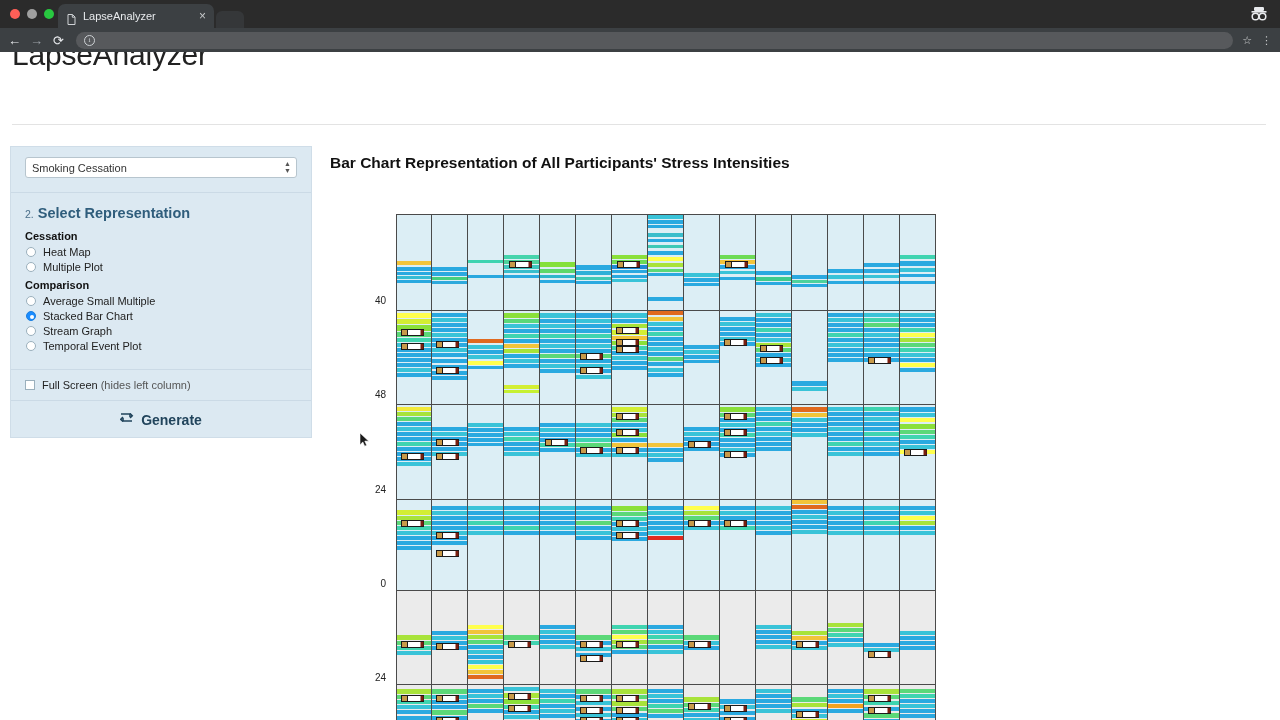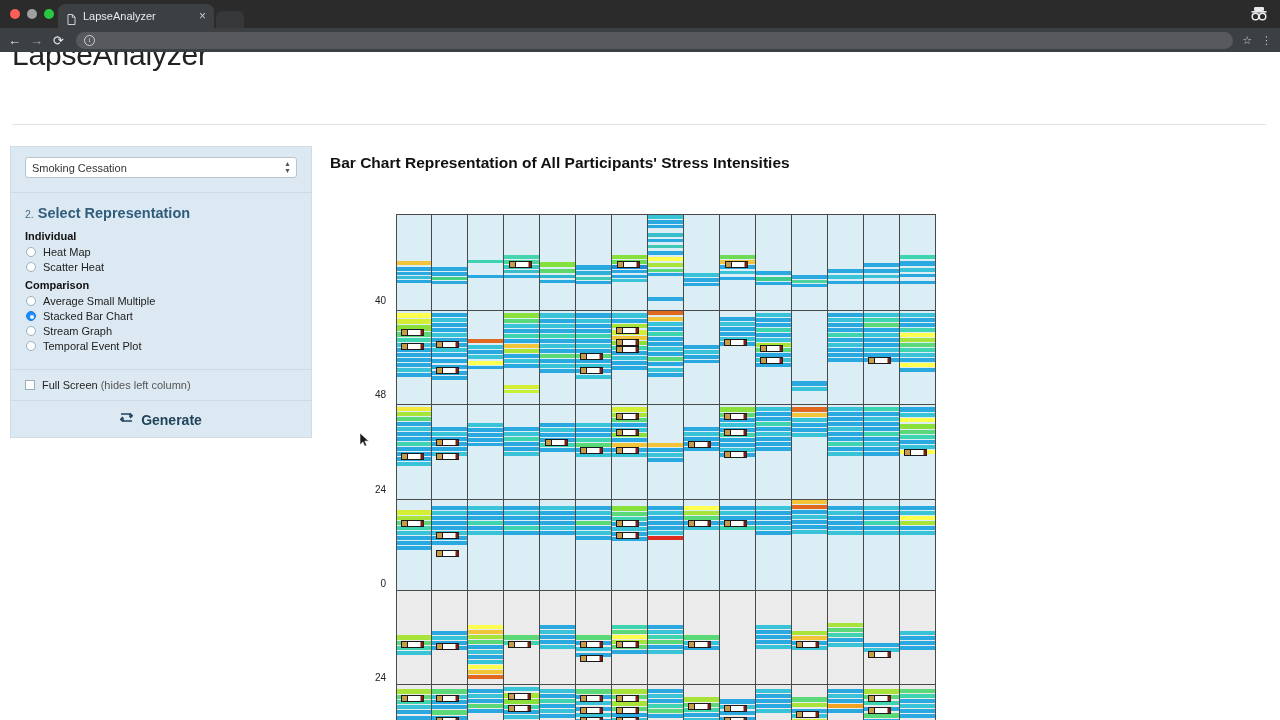--- a/index.html
+++ b/index.html
@@ -163,28 +163,28 @@
           <span class="selarrows">▲<br>▼</span>
         </div>
       </div>
 
       <div class="sb-sec">
         <div class="sb-head">
           <span class="num">2.</span>
           <span>Select Representation</span>
         </div>
 
-        <div class="grp-label">Individual</div>
+        <div class="grp-label">Cessation</div>
         <div class="radio-row">
           <span class="radio"></span>
           <span class="radio-lbl">Heat Map</span>
         </div>
         <div class="radio-row">
           <span class="radio"></span>
-          <span class="radio-lbl">Scatter Heat</span>
+          <span class="radio-lbl">Multiple Plot</span>
         </div>
 
         <div class="grp-label">Comparison</div>
         <div class="radio-row">
           <span class="radio"></span>
           <span class="radio-lbl">Average Small Multiple</span>
         </div>
         <div class="radio-row">
           <span class="radio on"></span>
           <span class="radio-lbl">Stacked Bar Chart</span>

